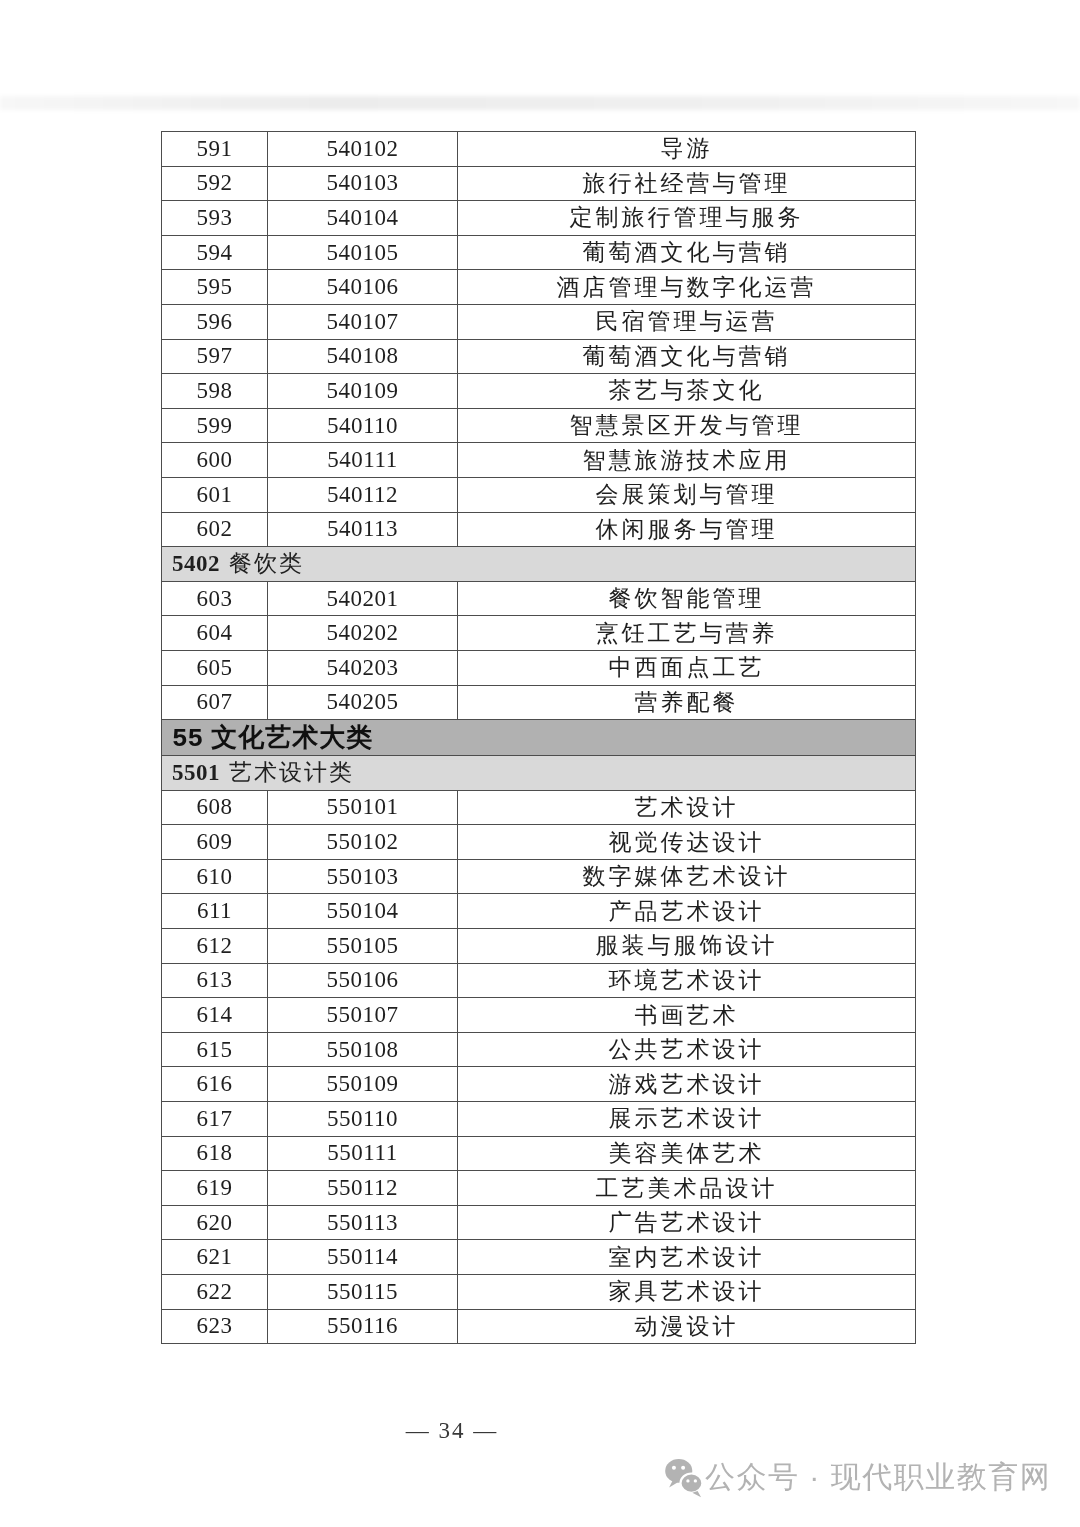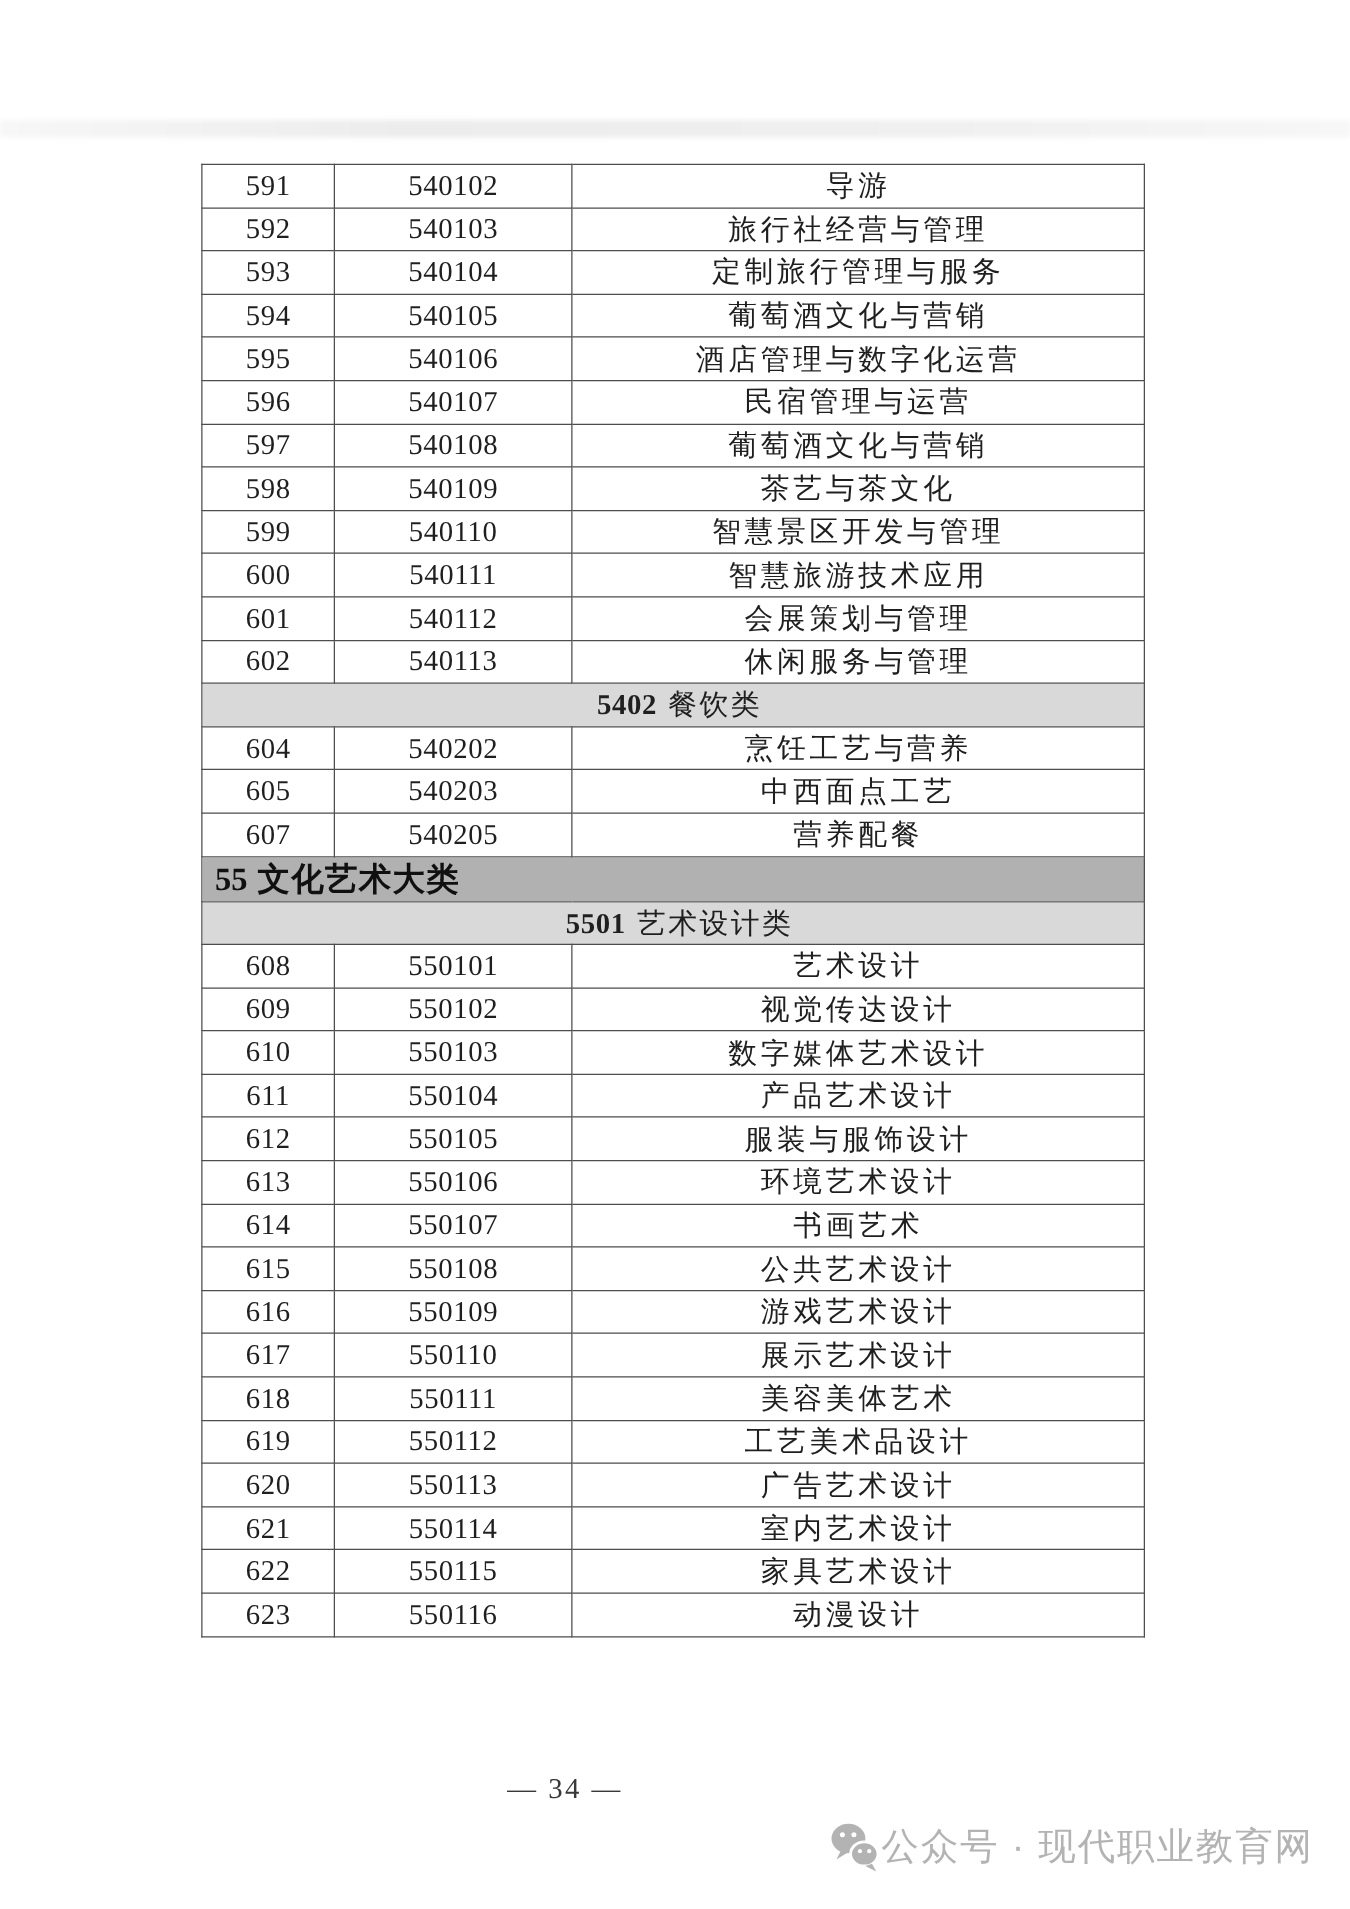--- a/index.html
+++ b/index.html
@@ -35,30 +35,30 @@
     color:var(--text-color);
     padding:0;
     vertical-align:middle;
     overflow:hidden;
     white-space:nowrap;
   }
   td.cell-no, td.cell-code{text-align:center;letter-spacing:0.5px;}
   td.cell-name{text-align:center;padding-left:14px;letter-spacing:3px;}
   tr.section2 td{
     background:var(--section2-bg);
-    text-align:center;padding-left:10px;
+    text-align:left;padding-left:10px;
     font-size:23px;
     margin-left:32px;
   }
   tr.section2 .sec-num{font-weight:bold;margin-right:9px;letter-spacing:0.5px;}
   tr.section2 .sec-label{letter-spacing:2px;}
   tr.section1 td{
     background:var(--section1-bg);
     text-align:left;padding-left:10px;
-    font-family:Liberation Serif, serif;
+    font-family:Liberation Mono, monospace;
     font-weight:700;
     font-size:26px;
     color:#101010;
   }
   tr.section1 .sec-num{margin-right:8px;}
   tr.section1 .sec-label{letter-spacing:1px;}
   .page-number{
     position:absolute;left:0;top:1418px;width:904px;
     text-align:center;
     font-size:23px;color:#383838;letter-spacing:2px;
@@ -141,20 +141,25 @@
         <td class="cell-code">540112</td>
         <td class="cell-name">会展策划与管理</td>
       </tr>
       <tr class="data-row">
         <td class="cell-no">602</td>
         <td class="cell-code">540113</td>
         <td class="cell-name">休闲服务与管理</td>
       </tr>
       <tr class="section2">
         <td colspan="3"><span class="sec-num">5402</span><span class="sec-label">餐饮类</span></td>
+      </tr>
+      <tr class="data-row">
+        <td class="cell-no">603</td>
+        <td class="cell-code">540201</td>
+        <td class="cell-name">餐饮智能管理</td>
       </tr>
       <tr class="data-row">
         <td class="cell-no">604</td>
         <td class="cell-code">540202</td>
         <td class="cell-name">烹饪工艺与营养</td>
       </tr>
       <tr class="data-row">
         <td class="cell-no">605</td>
         <td class="cell-code">540203</td>
         <td class="cell-name">中西面点工艺</td>

